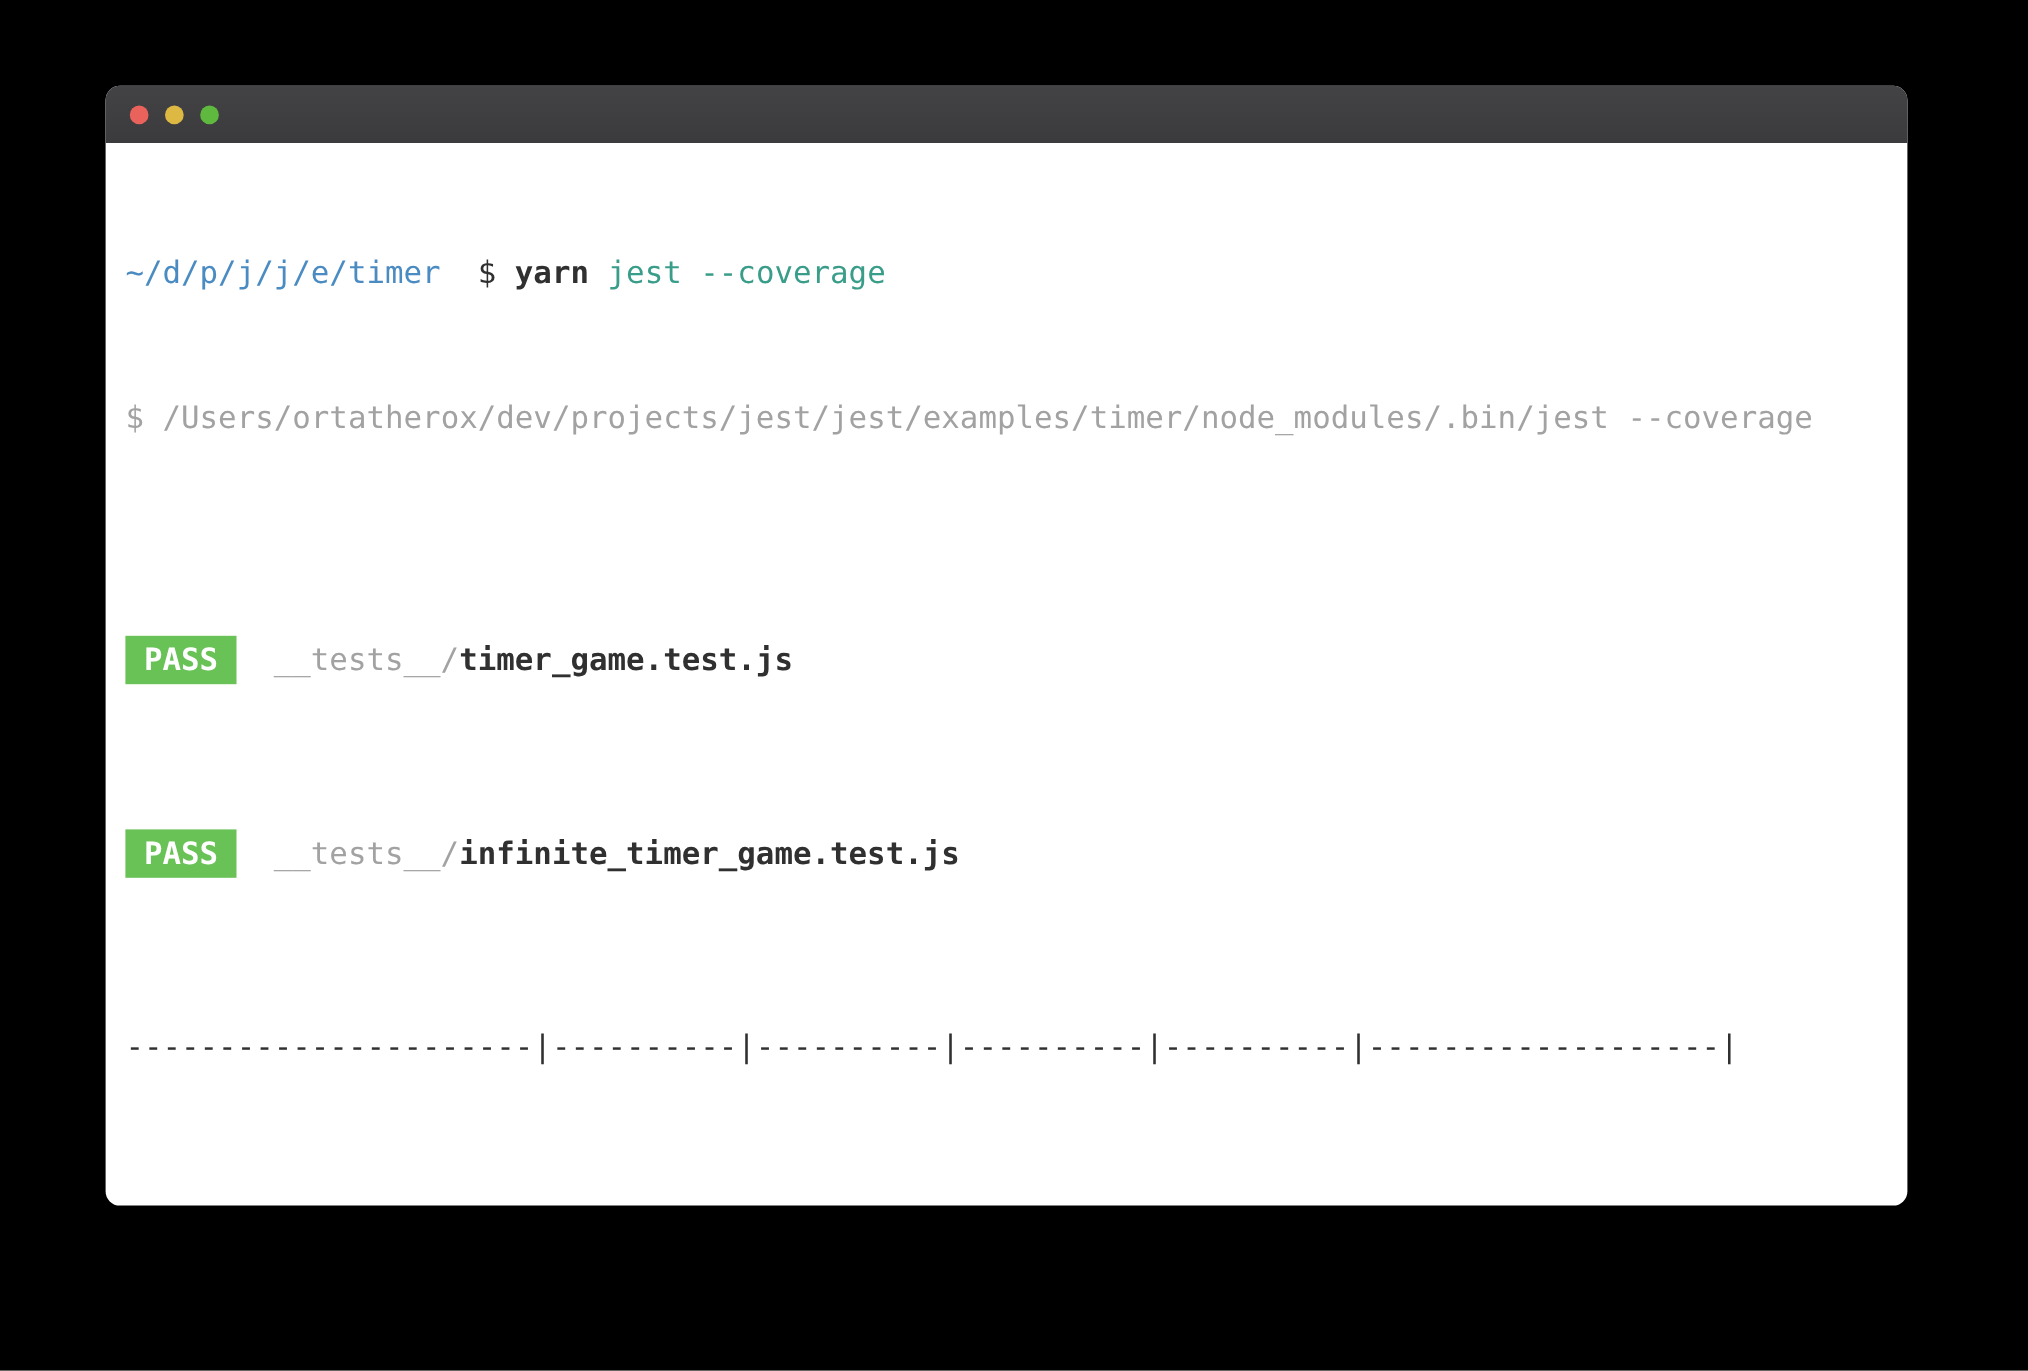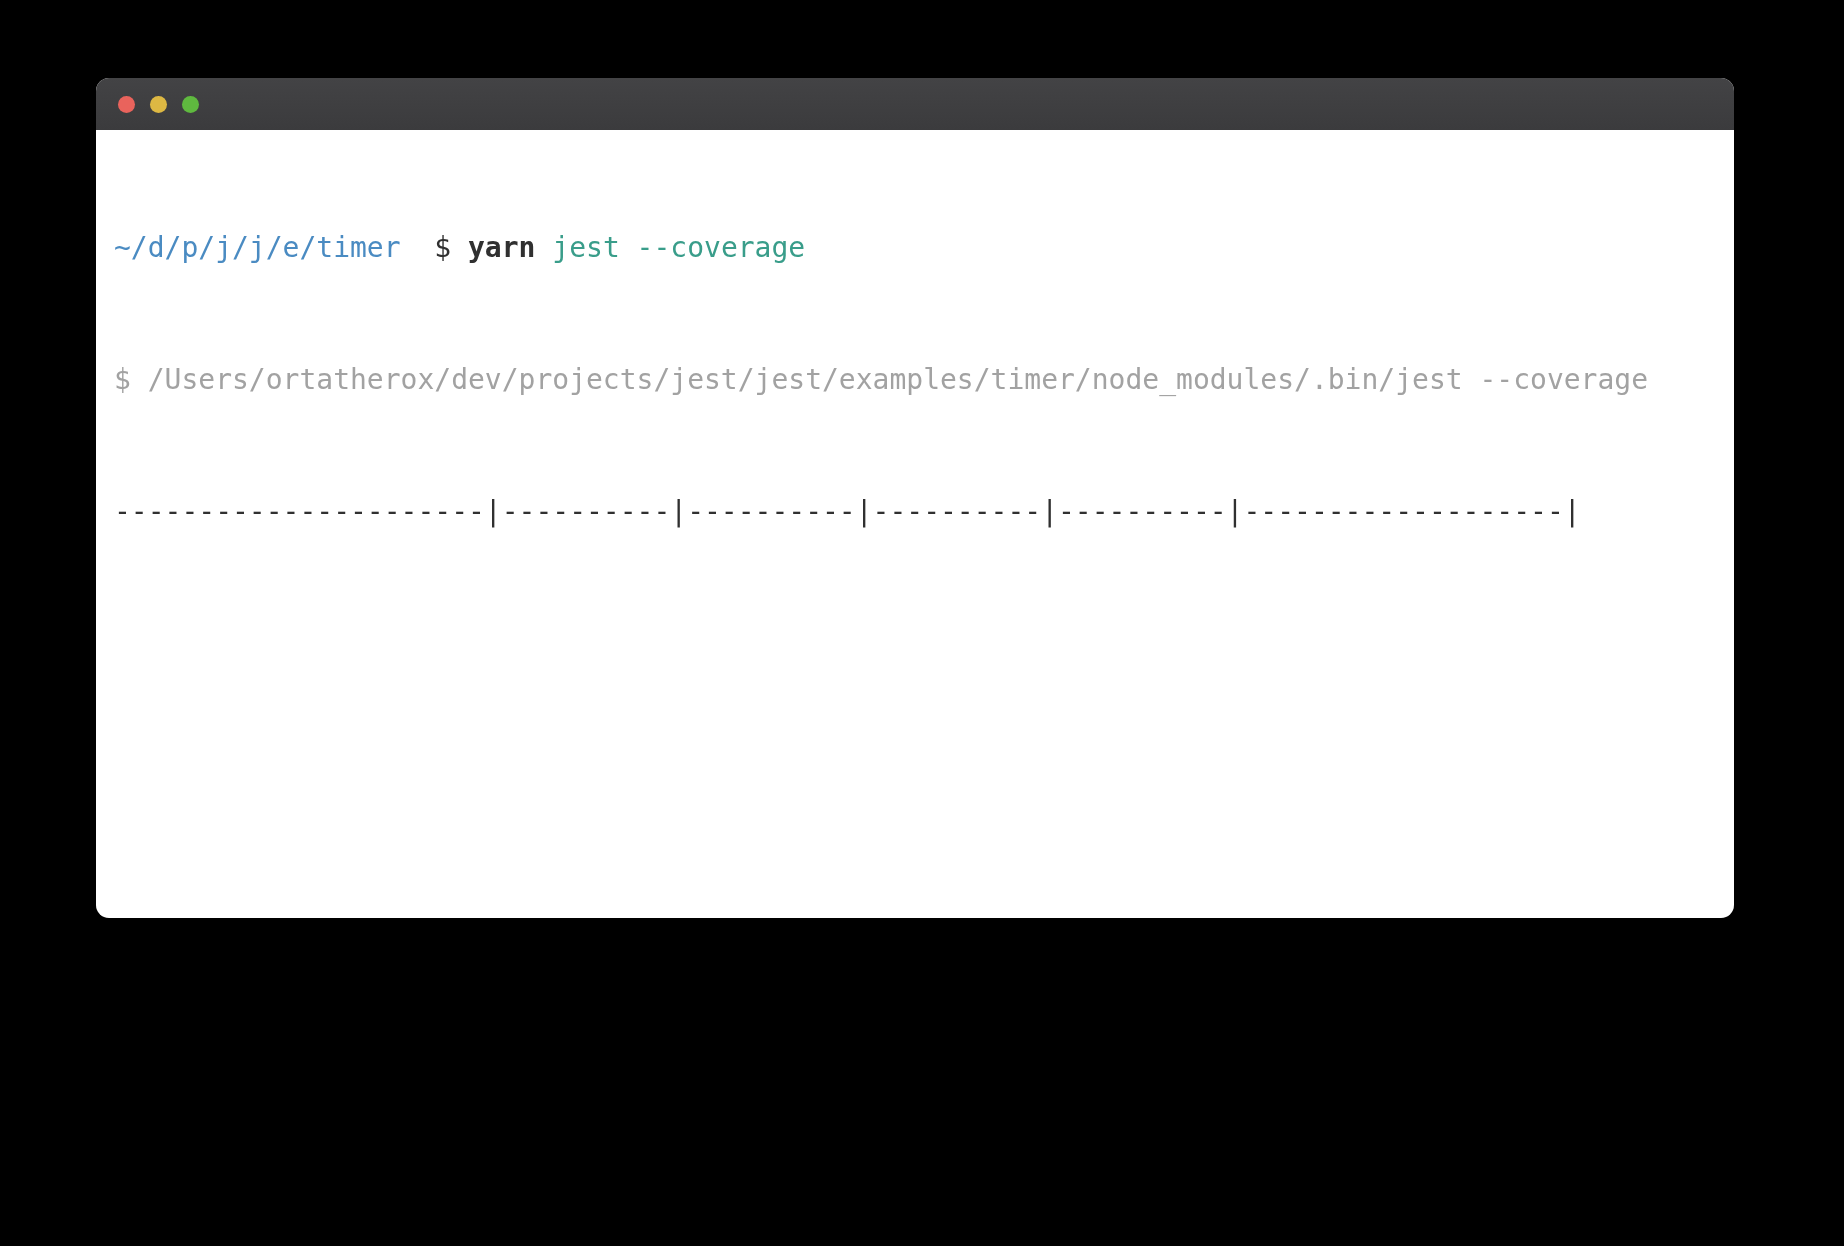--- a/index.html
+++ b/index.html
@@ -17,21 +17,21 @@
   html,body{margin:0;padding:0;}
   body{
     width:1844px;height:1246px;
     background:var(--background);
     overflow:hidden;
     position:relative;
     font-family:"DejaVu Sans Mono",monospace;
   }
   .window{
     position:absolute;left:96px;top:78px;
-    width:1638px;height:840px;
+    width:1638px;height:1018px;
     background:var(--terminal-bg);
     border-radius:13px;
     box-shadow:0 24px 70px rgba(0,0,0,.6);
     overflow:hidden;
   }
   .titlebar{
     height:52px;
     background:linear-gradient(#434345,var(--titlebar));
     display:flex;align-items:center;
     padding-left:22px;gap:15px;
@@ -63,17 +63,22 @@
 
 <div class="window">
   <div class="titlebar">
     <span class="light" id="light-close" style="background: rgb(233, 99, 92);"></span>
     <span class="light" id="light-min" style="background: rgb(221, 184, 67);"></span>
     <span class="light" id="light-zoom" style="background: rgb(95, 185, 63);"></span>
   </div>
   <div class="term">
     <div class="line"><span class="blue">~/d/p/j/j/e/timer</span><span class="dark">  $ </span><span class="bold dark">yarn</span><span class="teal"> jest --coverage</span></div>
     <div class="line dim">$ /Users/ortatherox/dev/projects/jest/jest/examples/timer/node_modules/.bin/jest --coverage</div>
+    <div id="pass-lines">
+  <div class="line"><span class="pass-badge">PASS</span><span class="dim">__tests__/</span><span class="bold dark">timer_game.test.js</span></div>
+
+  <div class="line"><span class="pass-badge">PASS</span><span class="dim">__tests__/</span><span class="bold dark">infinite_timer_game.test.js</span></div>
+</div>
     <div id="coverage-table"><div class="tline">----------------------|----------|----------|----------|----------|-------------------|</div></div>
     
     
   </div>
 </div>
 
 </body></html>

